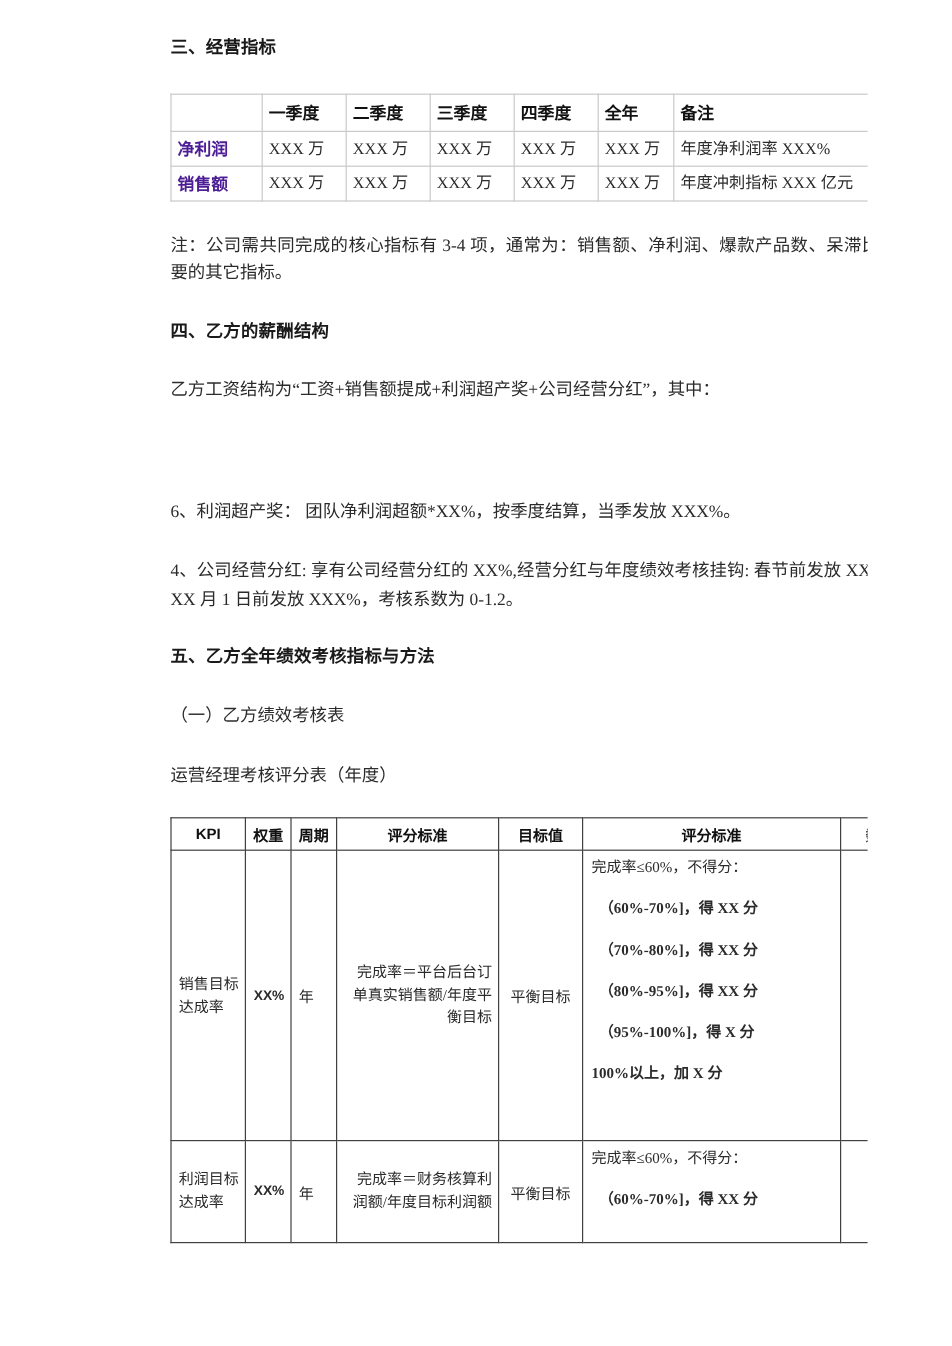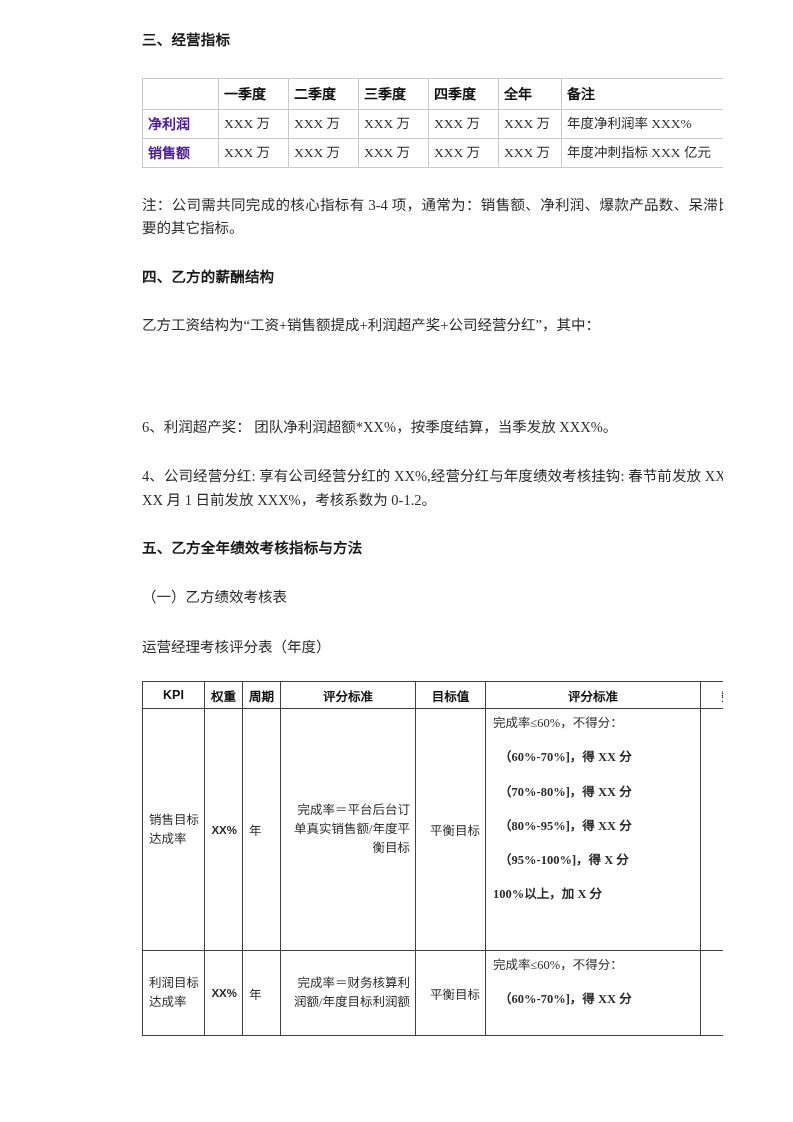--- a/index.html
+++ b/index.html
@@ -114,21 +114,21 @@
     font-size: 12.5px;
     text-align: center;
     color: #111;
     height: 22px;
     padding: 2px 3px;
   }
   #table-kpi td.c-kpi      { text-align: left;   padding-left: 6px; }
   #table-kpi td.c-weight   { text-align: right; font-family: "Liberation Sans","DejaVu Sans",sans-serif; font-weight:bold; font-size:11.5px; }
   #table-kpi td.c-cycle    { text-align: left;  padding-left: 6px; }
   #table-kpi td.c-def      { text-align: right;   padding-left: 7px; line-height: 1.55; }
-  #table-kpi td.c-target   { text-align: right; }
+  #table-kpi td.c-target   { text-align: center; }
   #table-kpi td.c-rule     { text-align: left;   padding-left: 7px; vertical-align: top; padding-top: 6px; }
   #table-kpi td.c-source   { text-align: left;   padding-left: 24px; }
 
   #table-kpi .rule-line {
     line-height: 1.3;
     margin: 0;
     padding: 0;
   }
   #table-kpi .rule-line + .rule-line { margin-top: 18px; font-weight: bold; }
   #table-kpi .rule-line.indent { padding-left: 6px; }

